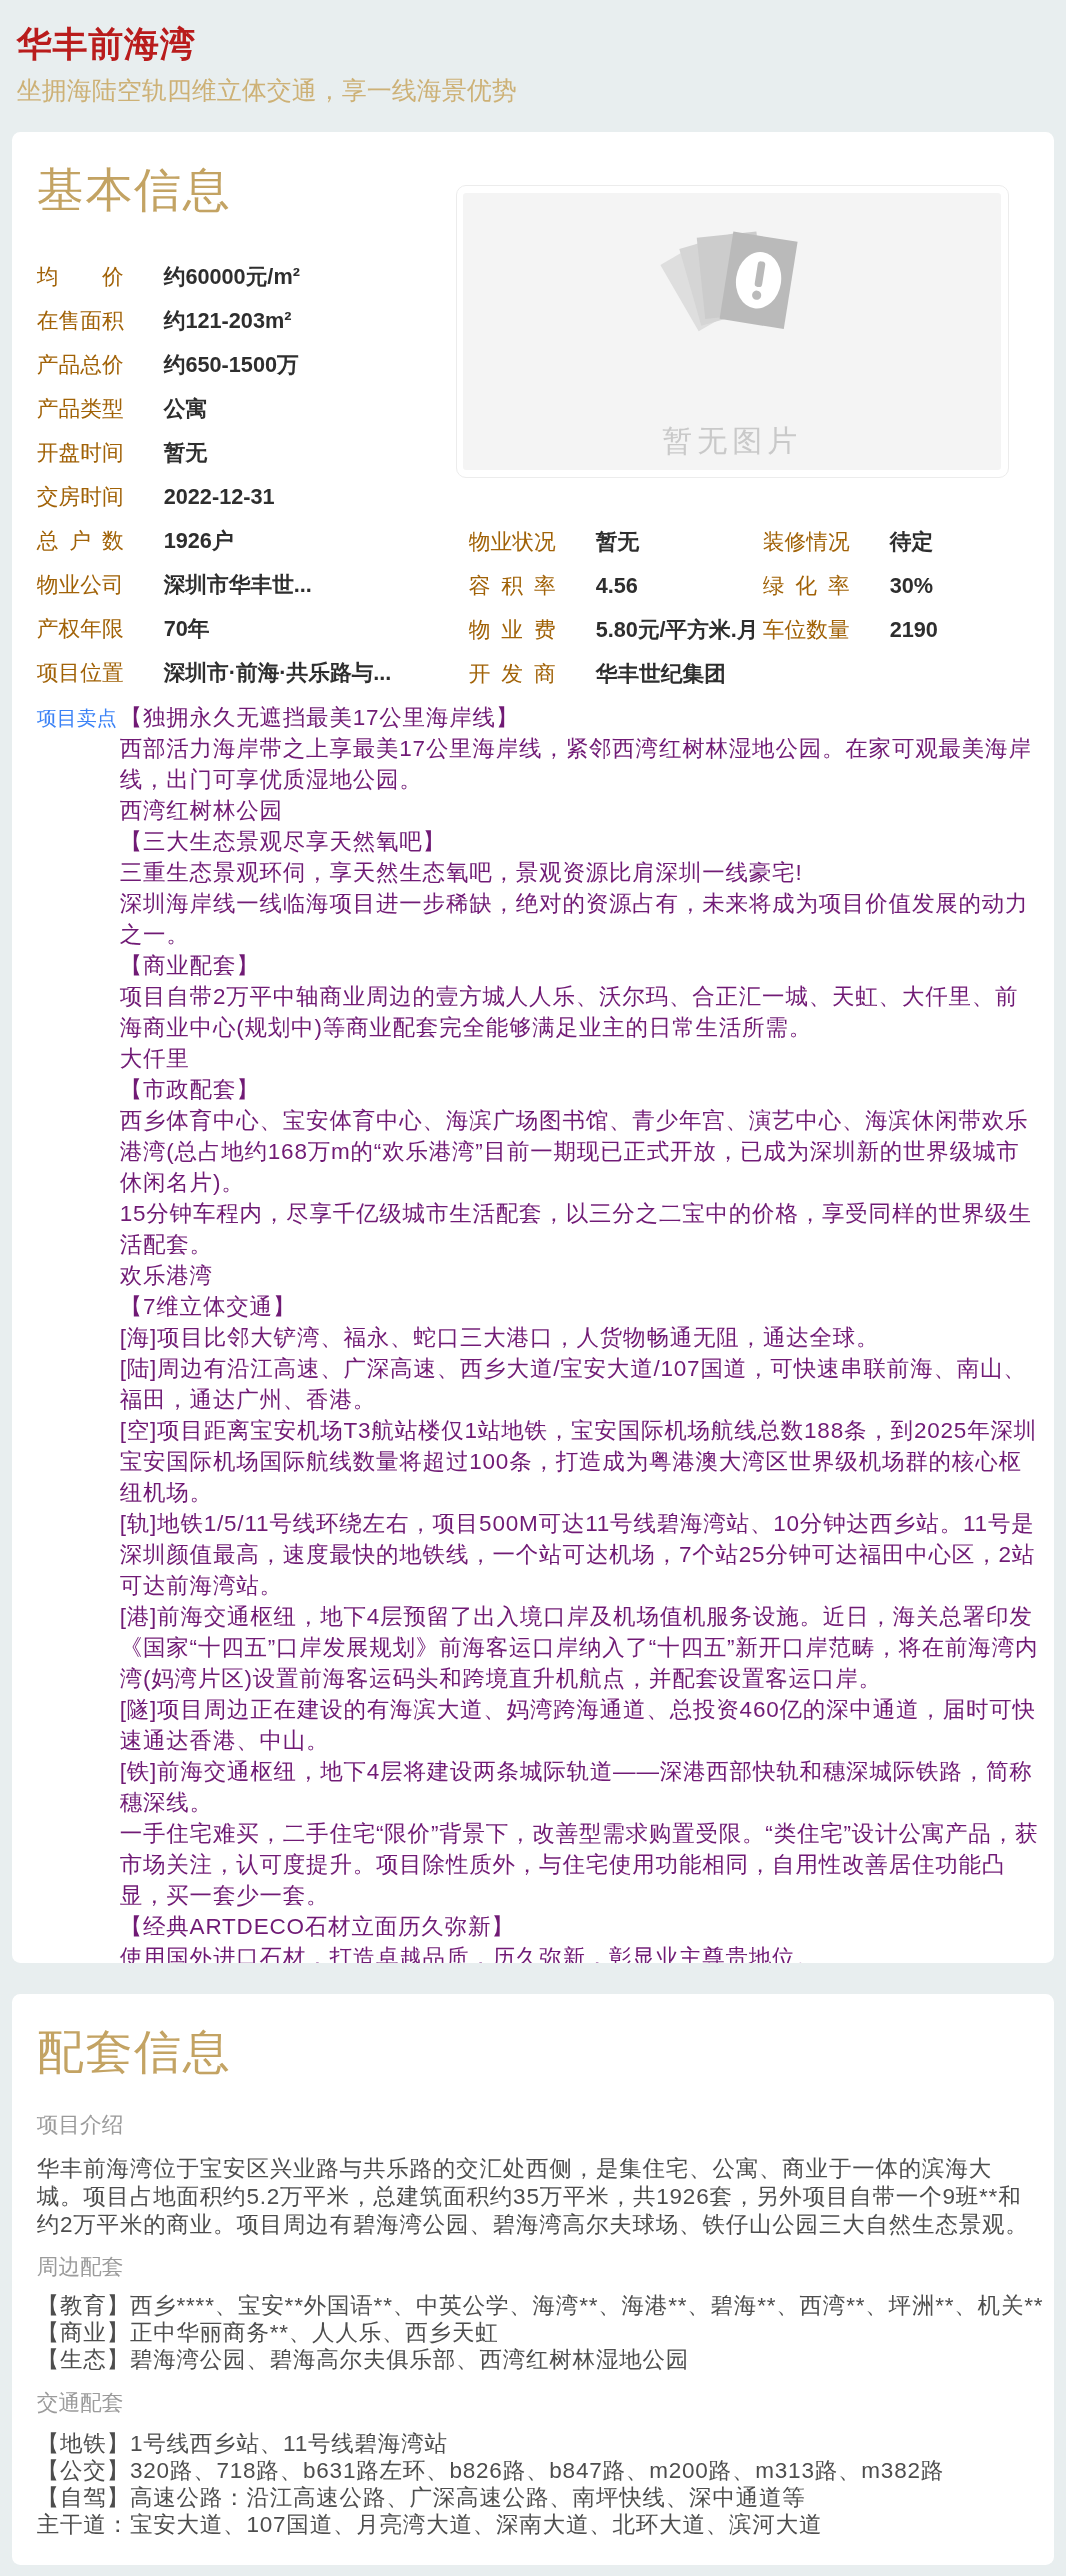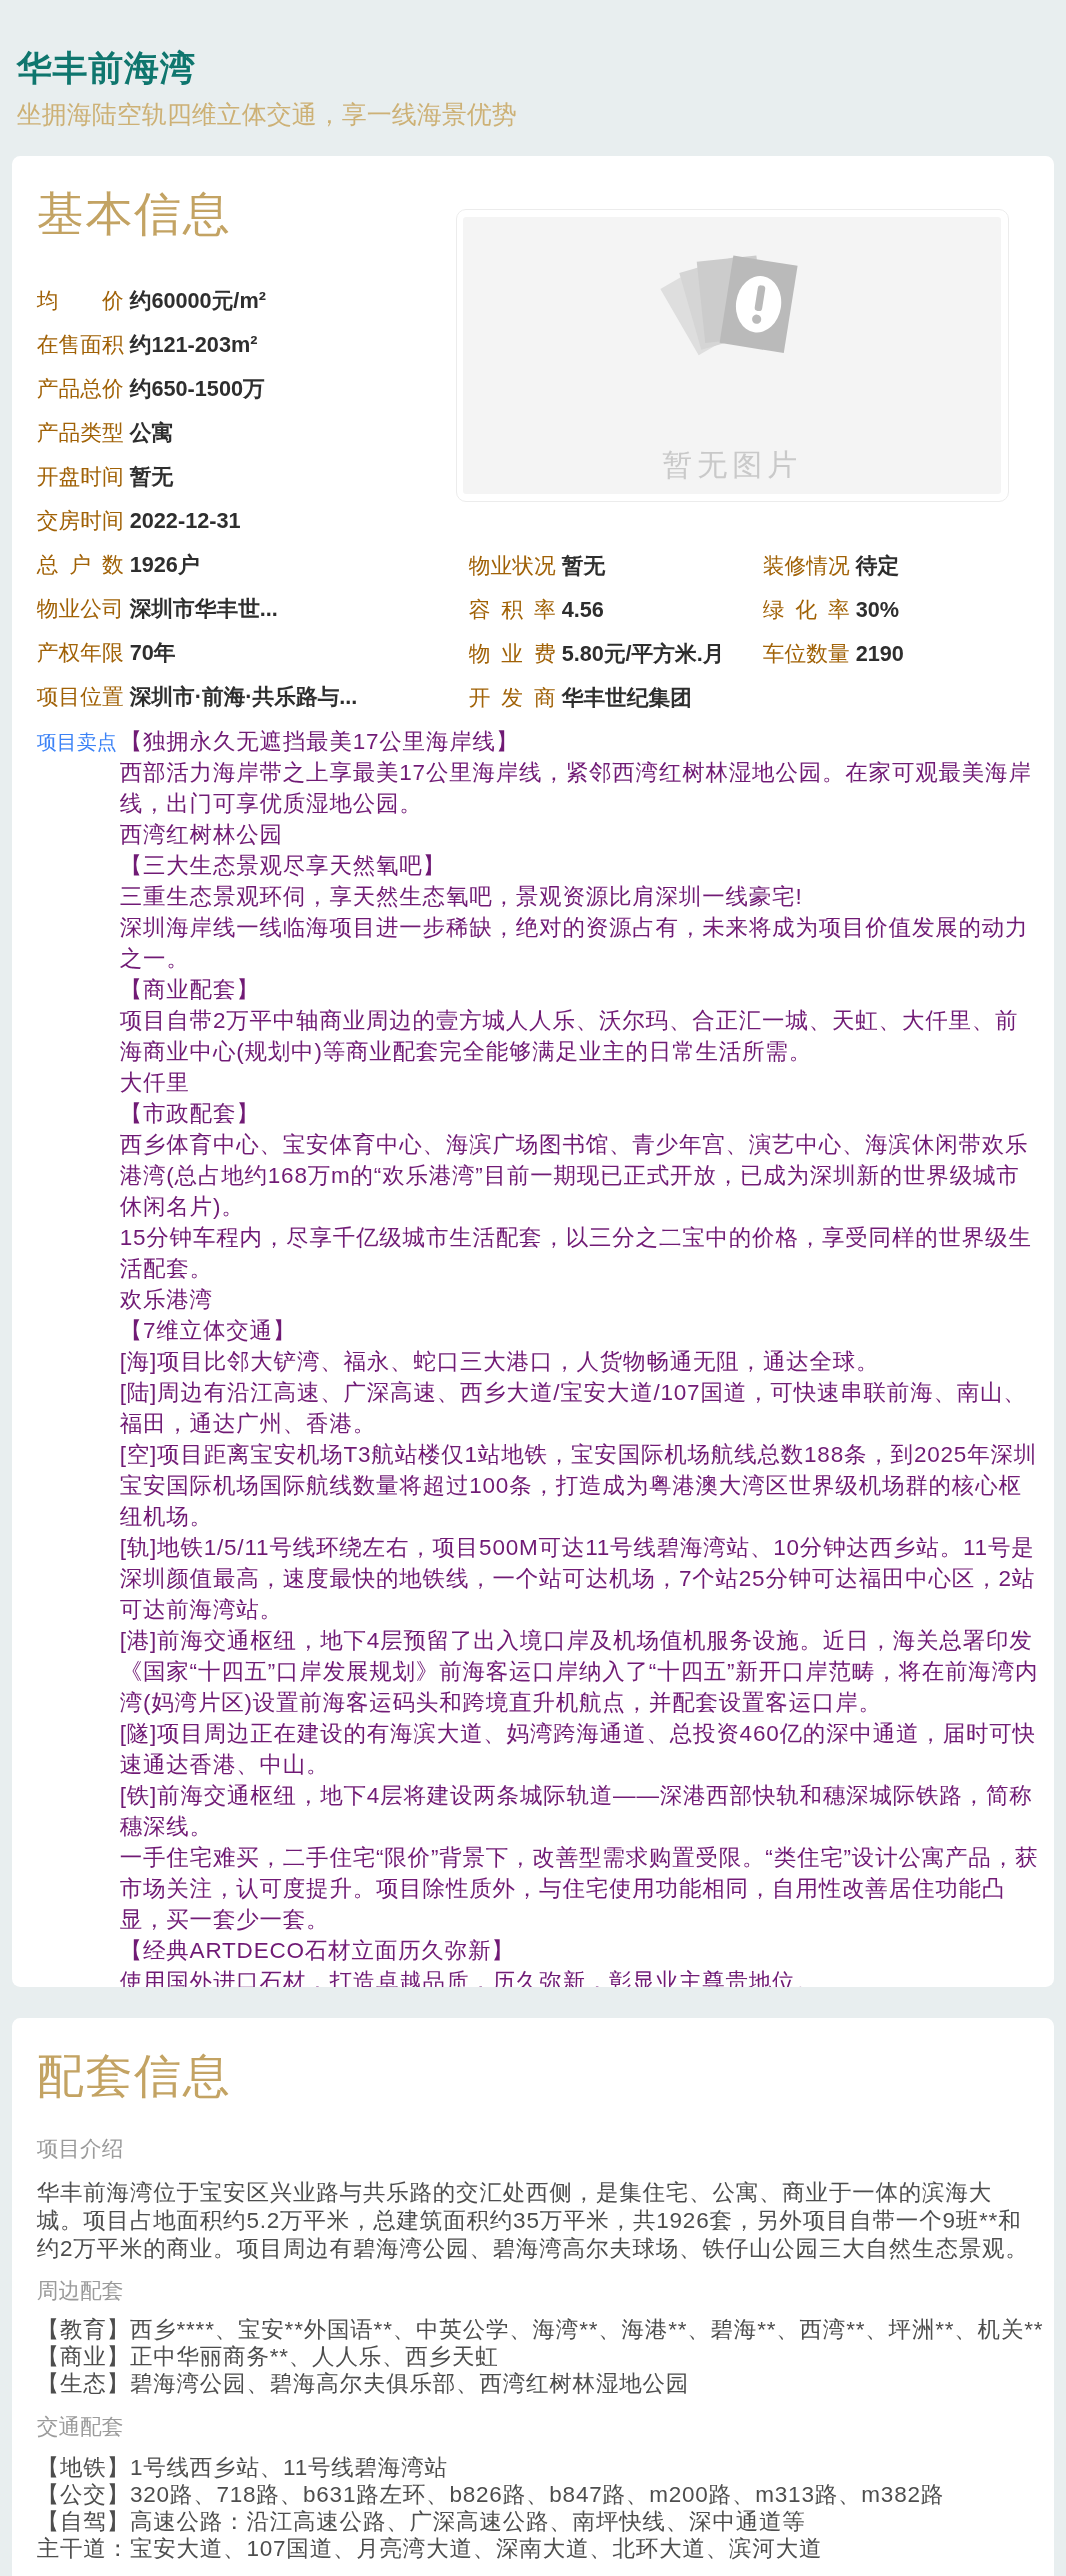--- a/index.html
+++ b/index.html
@@ -5,21 +5,21 @@
   html,body{margin:0;padding:0;}
   body{
     width:1066px;height:2576px;
     background:#e8eeef;
     font-family:"Liberation Sans","DejaVu Sans",sans-serif;
     color:#333;
     position:relative;
     overflow:hidden;
   }
   .header{padding:21.7px 16.7px 0 16.7px;}
-  .page-title{font-size:35px;line-height:43px;font-weight:bold;color:#0f766e;letter-spacing:0.8px;margin-top:24px;}
+  .page-title{font-size:35px;line-height:43px;font-weight:bold;color:#b91c1c;letter-spacing:0.8px;}
   .page-subtitle{margin-top:11.7px;font-size:25px;line-height:28px;color:#cdb176;}
 
   .card{
     margin:0 11.7px;background:#ffffff;border-radius:8.3px;position:relative;overflow:hidden;
   }
   .card1{margin-top:27.5px;height:1831px;}
   .card2{margin-top:31px;height:571px;}
 
   .section-heading{
     position:absolute;left:25px;top:30px;
@@ -46,21 +46,21 @@
   .kv-col-left{left:25px;top:123px;width:391px;}
   .kv-col-mid{left:457px;top:388px;width:291px;}
   .kv-col-right{left:751px;top:388px;width:267px;}
   .kv-row{height:44px;display:flex;align-items:center;}
   .kv-label{
     width:87px;flex:0 0 87px;
     font-size:21.7px;color:#a16207;
     text-align:justify;text-align-last:justify;
   }
   .kv-value{
-    margin-left:6px;font-size:21.7px;font-weight:600;color:#2e2e2e;white-space:nowrap;
+    margin-left:40px;font-size:21.7px;font-weight:600;color:#2e2e2e;white-space:nowrap;
   }
 
   
   .sell-block{position:absolute;left:25px;top:570px;right:15px;display:flex;}
   .sell-label{flex:0 0 83px;width:83px;font-size:20px;color:#3b82f6;padding-top:3.3px;}
   .sell-content{
     flex:1;font-size:22.5px;line-height:31px;color:#701a75;letter-spacing:0.8px;
     white-space:pre-line;
   }
 

